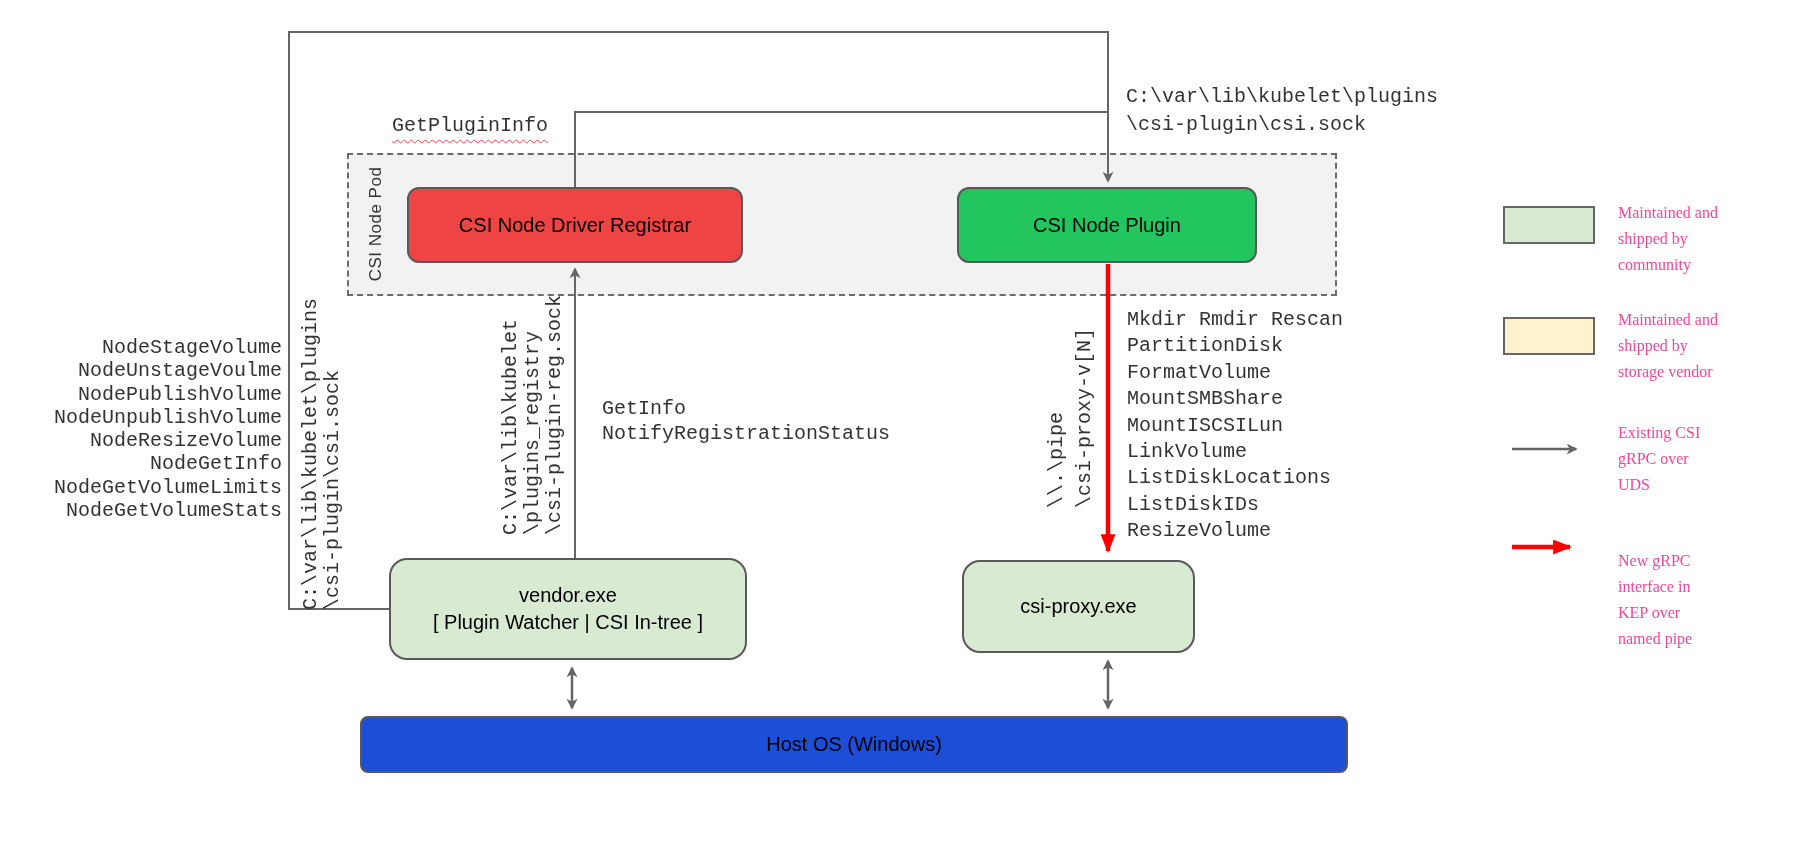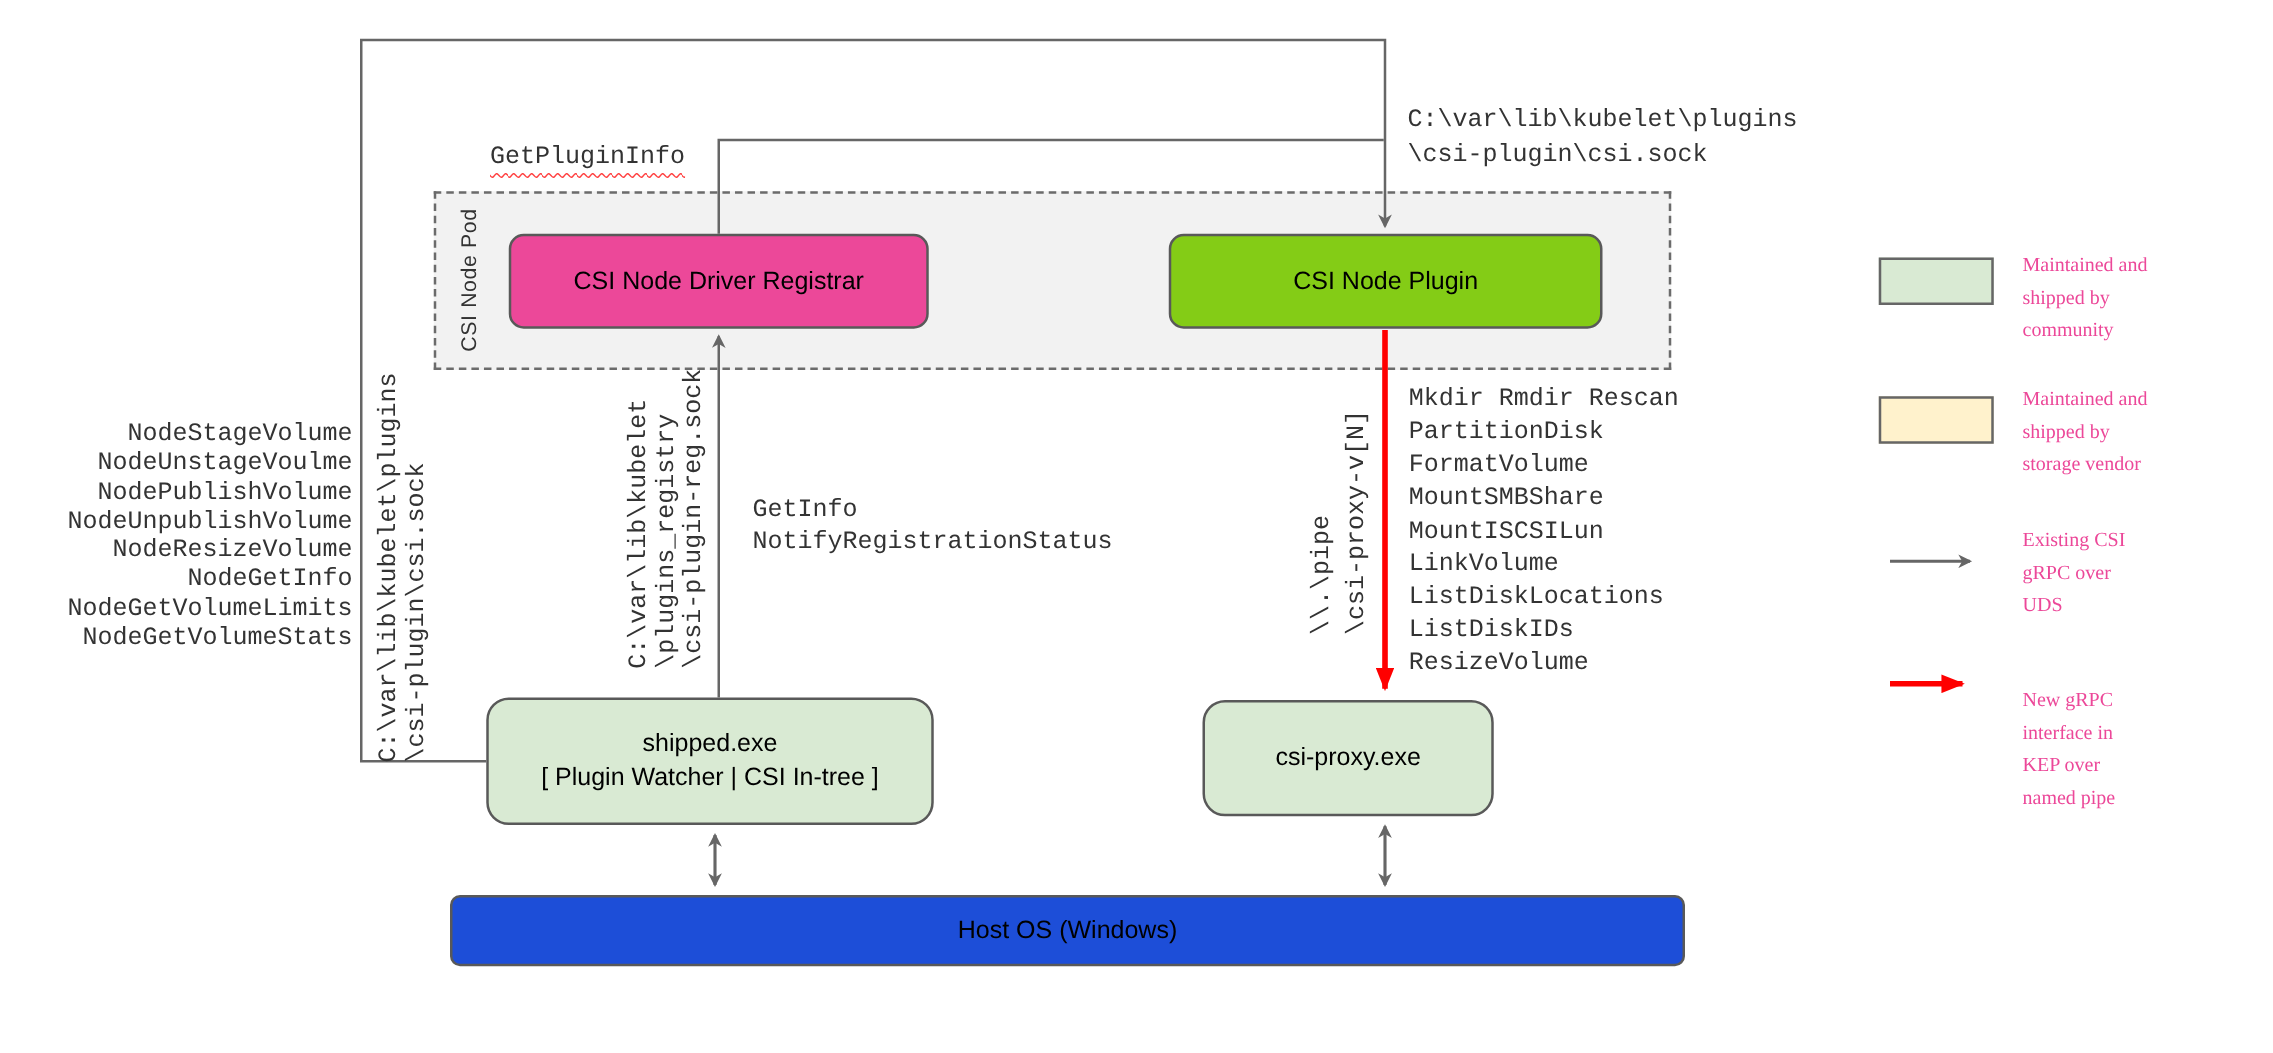--- a/index.html
+++ b/index.html
@@ -15,22 +15,22 @@
     left:347px; top:153px; width:986px; height:139px;
     background:#f2f2f2; border:2px dashed #6b6b6b;
   }
 
   
   .node {
     display:flex; flex-direction:column; align-items:center; justify-content:center;
     text-align:center; border:2px solid #595959; font-size:20px; color:#000000;
     box-sizing:border-box; line-height:27px;
   }
-  .registrar { left:407px; top:187px; width:336px; height:76px; background:#ec4899; border-radius:12px; }
-  .plugin    { left:935px; top:187px; width:347px; height:76px; background:#84cc16; border-radius:12px; }
+  .registrar { left:407px; top:187px; width:336px; height:76px; background:#ef4444; border-radius:12px; }
+  .plugin    { left:957px; top:187px; width:300px; height:76px; background:#22c55e; border-radius:12px; }
   .kubelet   { left:389px; top:558px; width:358px; height:102px; background:#d9ead3; border-radius:18px; }
   .proxy     { left:962px; top:560px; width:233px; height:93px;  background:#d9ead3; border-radius:18px; }
   .host      { left:360px; top:716px; width:988px; height:57px;  background:#1d4ed8; border-radius:8px;text-align:right;  }
 
   
   .getplugininfo { left:392px; top:114px; }
   .getplugininfo .u1 { text-underline-offset:3px; text-decoration-thickness:1.5px; }
   .getplugininfo .u2 { text-decoration:underline wavy #ff4040; text-underline-offset:8px; text-decoration-thickness:1px; }
   .sock-top   { left:1126px; top:83px;  line-height:28px;   white-space:pre-line; }
   .node-calls { left:30px;   top:336px; width:252px; text-align:right; line-height:23.3px; white-space:pre-line; }
@@ -58,21 +58,21 @@
 
   <div class="abs pod-box"></div>
 
   <div class="abs node registrar">
     <span>CSI Node Driver Registrar</span>
   </div>
   <div class="abs node plugin">
     <span>CSI Node Plugin</span>
   </div>
   <div class="abs node kubelet">
-    <span>shipped.exe</span>
+    <span>vendor.exe</span>
     <span>[ Plugin Watcher | CSI In-tree ]</span>
   </div>
   <div class="abs node proxy">
     <span>csi-proxy.exe</span>
   </div>
   <div class="abs node host">
     <span>Host OS (Windows)</span>
   </div>
 
   <div class="abs mono getplugininfo">

